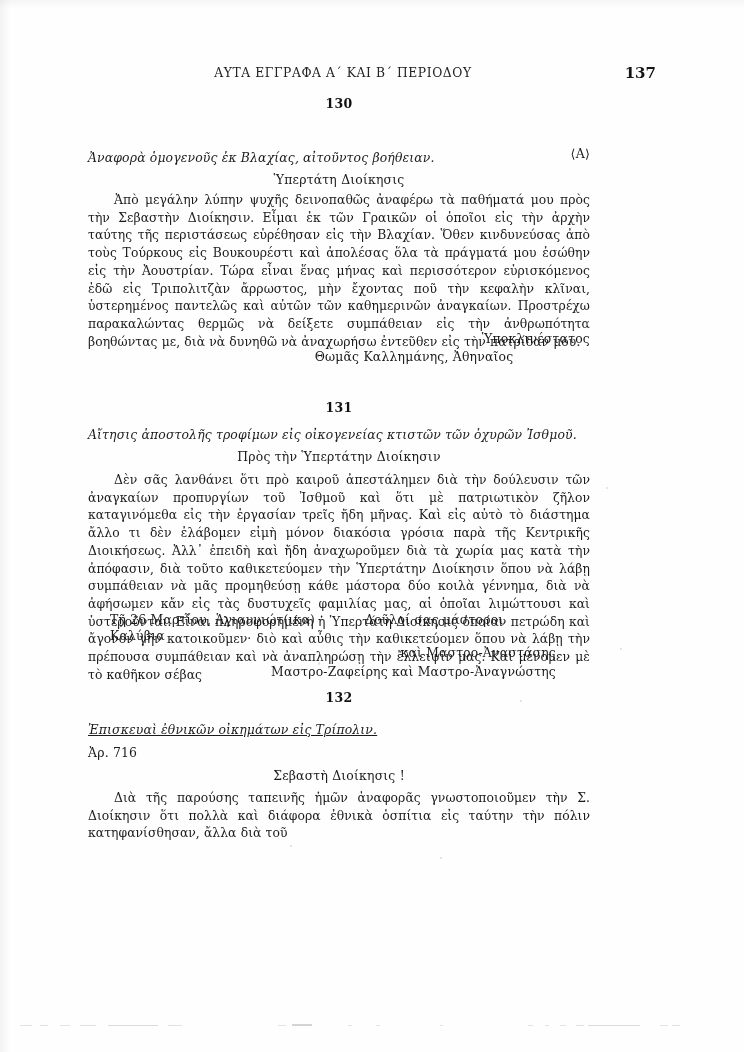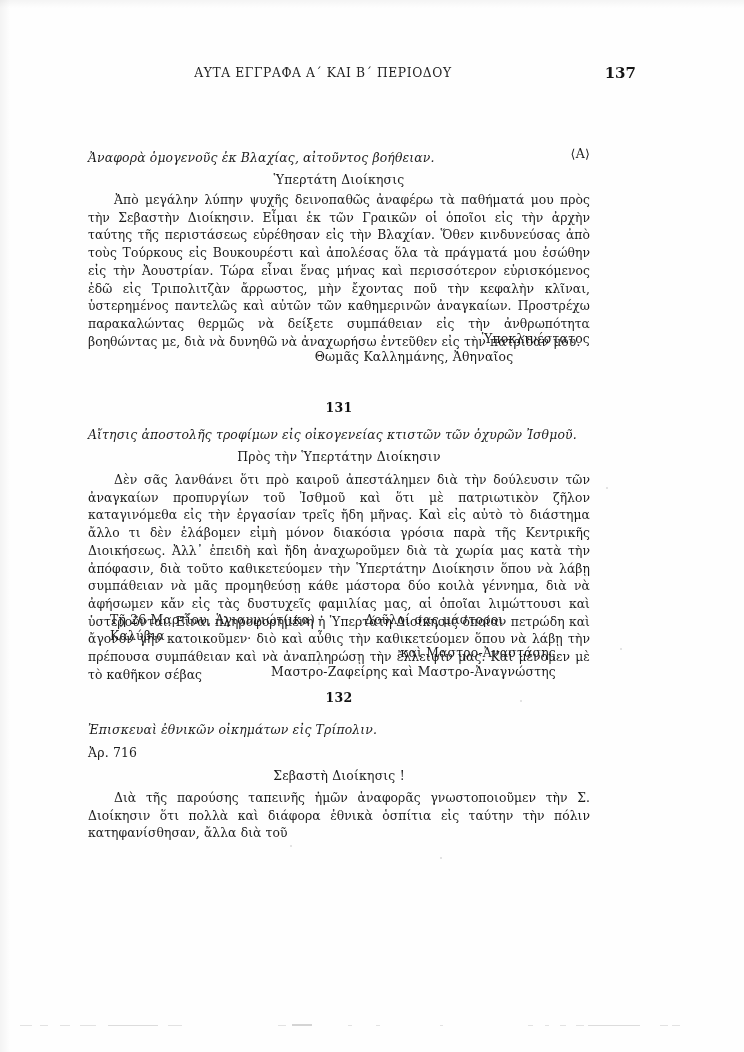--- a/index.html
+++ b/index.html
@@ -14,21 +14,21 @@
     background: #fefefe;
     overflow: hidden;
     font-family: "DejaVu Serif", "Liberation Serif", serif;
     color: #1a1a1a;
   }
 
   
   .running-head {
     position: absolute;
     top: 66px;
-    left: 72px;
+    left: 92px;
     width: 502px;
     height: 20px;
   }
   .rh-title {
     position: absolute;
     left: 0;
     width: 100%;
     text-align: center;
     font-size: 12.3px;
     letter-spacing: 0.6px;
@@ -165,20 +165,23 @@
 </head>
 <body>
 
 <div id="page">
 
   <div class="running-head">
     <div class="rh-title">ΑΥΤΑ ΕΓΓΡΑΦΑ Α΄ ΚΑΙ Β΄ ΠΕΡΙΟΔΟΥ</div>
     <div class="page-number">137</div>
   </div>
 
+  <div class="col" style="top:96px;">
+    <div class="doc-num">130</div>
+  </div>
 
   <div class="col" style="top:126px;margin-top:24px;">
     <div class="regest">Ἀναφορὰ ὁμογενοῦς ἐκ Βλαχίας, αἰτοῦντος βοήθειαν.</div>
   </div>
 
   <div class="col" style="top:146px;">
     <div class="marker-right">⟨Α⟩</div>
   </div>
 
   <div class="col" style="top:172px;">
@@ -218,21 +221,21 @@
       <div class="closing-right">Δοῦλοί σας μάστοροι</div>
     </div>
     <div class="closing-right-2">καὶ Μαστρο-Ἀναστάσης</div>
     <div class="closing-right-2">Μαστρο-Ζαφείρης καὶ Μαστρο-Ἀναγνώστης</div>
   </div>
 
   <div class="col" style="top:690px;">
     <div class="doc-num">132</div>
   </div>
 
-  <div class="col" style="top:722px;">
+  <div class="col" style="top:722px;text-decoration:underline;">
     <div class="regest">Ἐπισκευαὶ ἐθνικῶν οἰκημάτων εἰς Τρίπολιν.</div>
   </div>
 
   <div class="col" style="top:745px;">
     <div class="ar-line">Ἀρ. 716</div>
   </div>
 
   <div class="col" style="top:768px;">
     <div class="addr-left-ind">Σεβαστὴ Διοίκησις !</div>
   </div>

